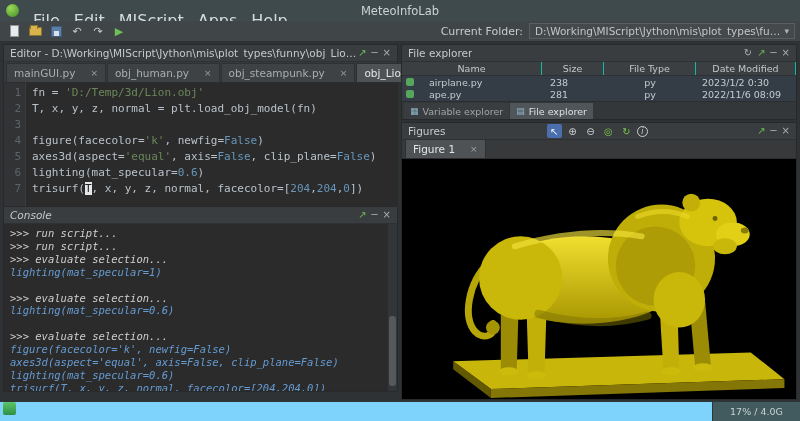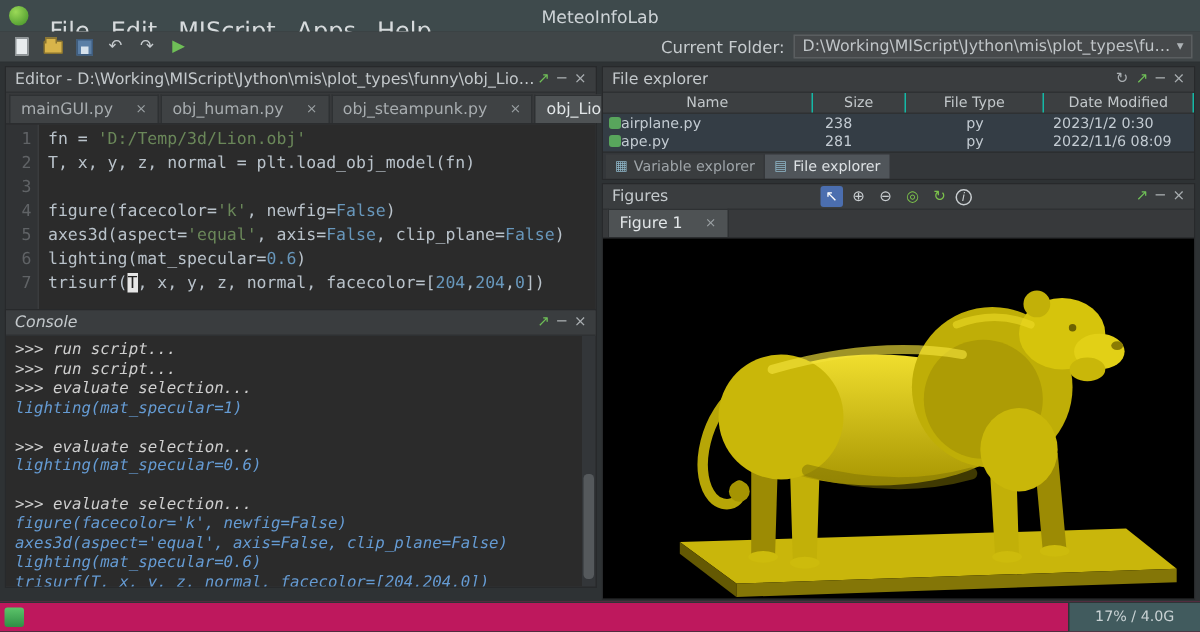--- a/index.html
+++ b/index.html
@@ -82,21 +82,21 @@
   
   #file-panel { left:401px; top:44px; width:396px; height:76px; }
   .ftable-header { display:grid; grid-template-columns:140px 62px 92px 1fr; height:14px; flex:0 0 auto;
     background:#3C3F41; border-bottom:1px solid #2E3133; font-size:9.5px; color:#C2C7CA; }
   .fth { display:flex; align-items:center; justify-content:center; border-right:1px solid #14b8a6;
     overflow:hidden; white-space:nowrap; cursor:default; }
   #ftable-rows { flex:1; overflow:hidden; background:#343D45; }
   .frow { display:grid; grid-template-columns:140px 62px 92px 1fr; height:12px;
     align-items:center; font-size:9.5px; color:#C3CBD2; cursor:default; }
   .fcell { overflow:hidden; white-space:nowrap; }
-  .fname { display:flex; align-items:center; gap:0; padding-left:4px; }
+  .fname { display:flex; align-items:center; gap:15px; padding-left:4px; }
   .ficon { width:8px; height:8px; border-radius:2px; background:#58A55C; flex:0 0 auto; }
   .fsize { padding-left:8px; }
   .ftype { text-align:center; }
   .fdate { padding-left:6px; }
   .explorer-tabs { height:18px; flex:0 0 auto; background:#34373A; border-top:1px solid #2B2E30;
     display:flex; align-items:flex-end; gap:1px; padding-left:2px; }
   .etab { height:16px; display:flex; align-items:center; gap:4px; padding:0 6px;
     font-size:9.5px; color:#9FA5A9; background:#3A3D3F; cursor:default; }
   .etab.active { background:#50555A; color:#DDE1E4; }
   .etab-icon { font-size:9px; color:#8FB7C9; }
@@ -110,21 +110,21 @@
   .tool.green { color:#7CC24B; }
   .tool.info { width:11px; height:11px; border:1px solid #C9CED1; border-radius:50%;
     font-size:8px; font-style:italic; }
   .fig-tabs { height:19px; flex:0 0 auto; background:#37393B; display:flex; align-items:flex-end;
     padding-left:3px; border-bottom:1px solid #2B2D2F; }
   .fig-canvas { flex:1; background:#000; position:relative; overflow:hidden; }
   .fig-canvas svg { position:absolute; inset:0; width:100%; height:100%; }
 
   
   .statusbar { position:absolute; left:0; right:0; bottom:0; height:20px;
-    background:#be185d; border-top:1px solid #2E3537; display:flex; align-items:center; z-index:5; }
+    background:#7dd3fc; border-top:1px solid #2E3537; display:flex; z-index:5; }
   .status-left-icon { width:13px; height:13px; margin-left:3px; border-radius:2px;
     background:linear-gradient(#5CC46A,#2F8F45); }
   .memory { margin-left:auto; height:100%; width:88px; display:flex; align-items:center; justify-content:center;
     background:#415B5E; border-left:1px solid #2E3537; font-size:9.5px; color:#C9D2D4; cursor:default; }
 </style>
 </head>
 <body>
 
 <div class="menubar">
   <span class="app-title">MeteoInfoLab</span>

